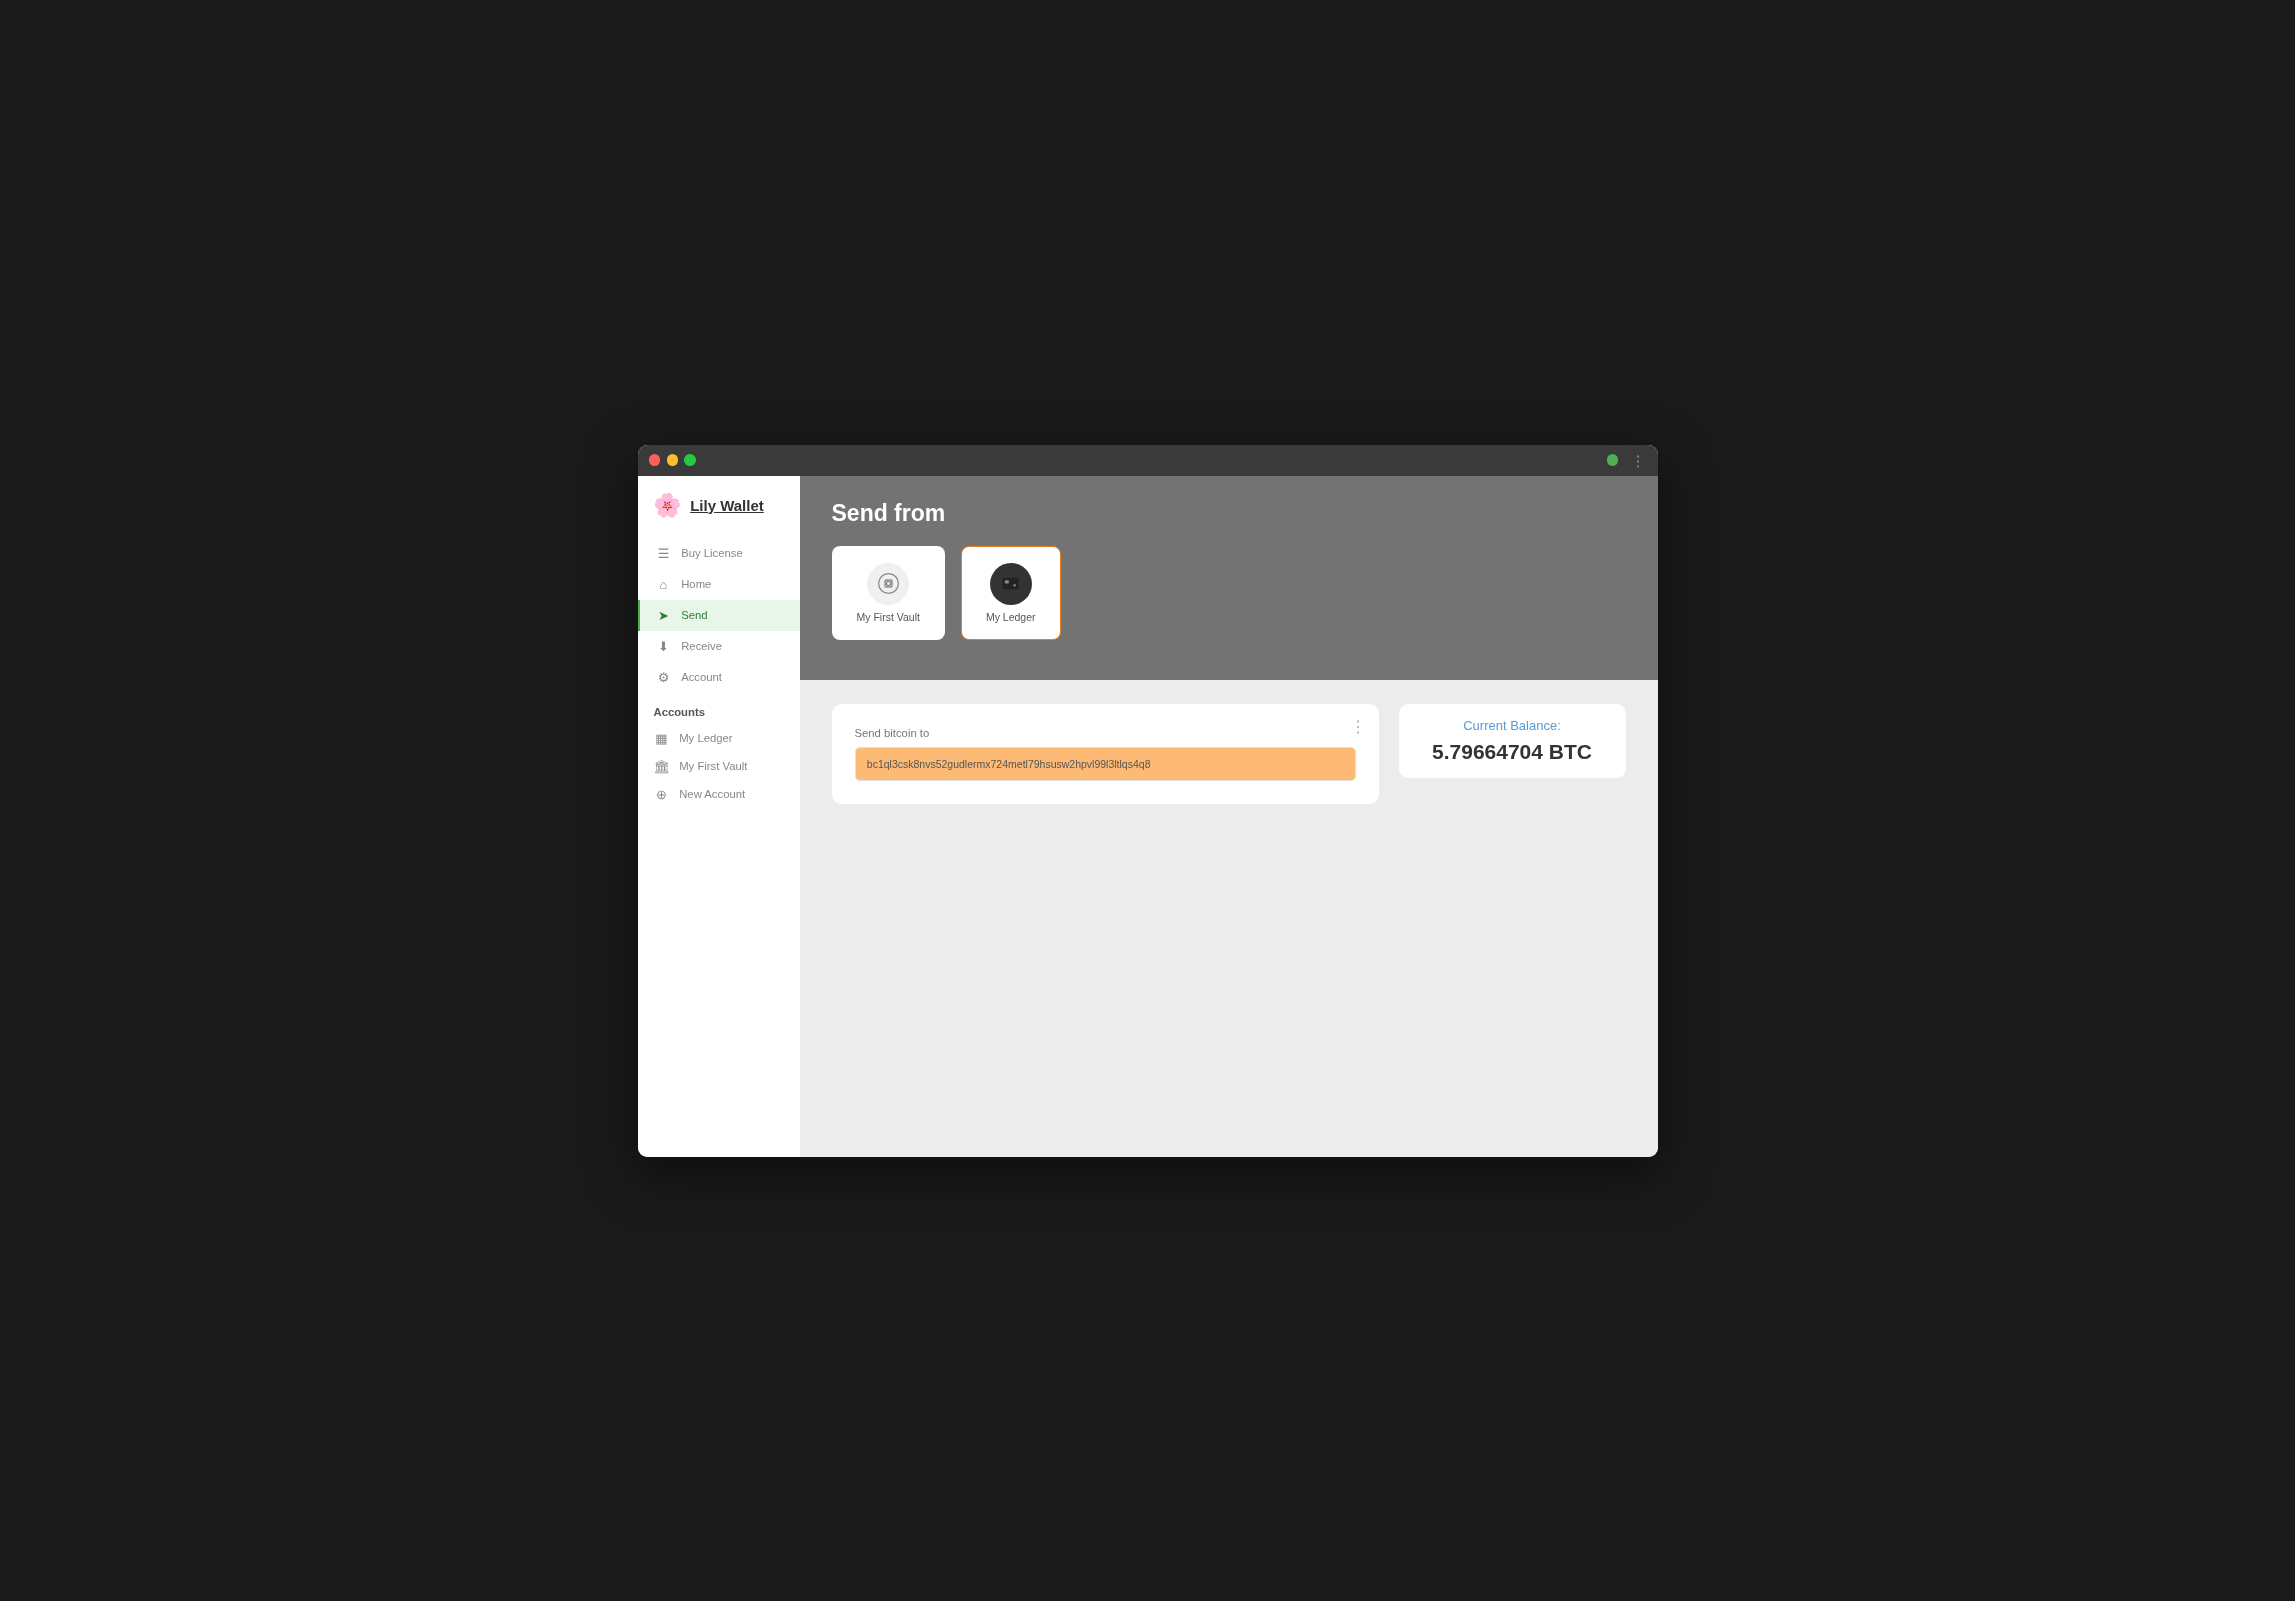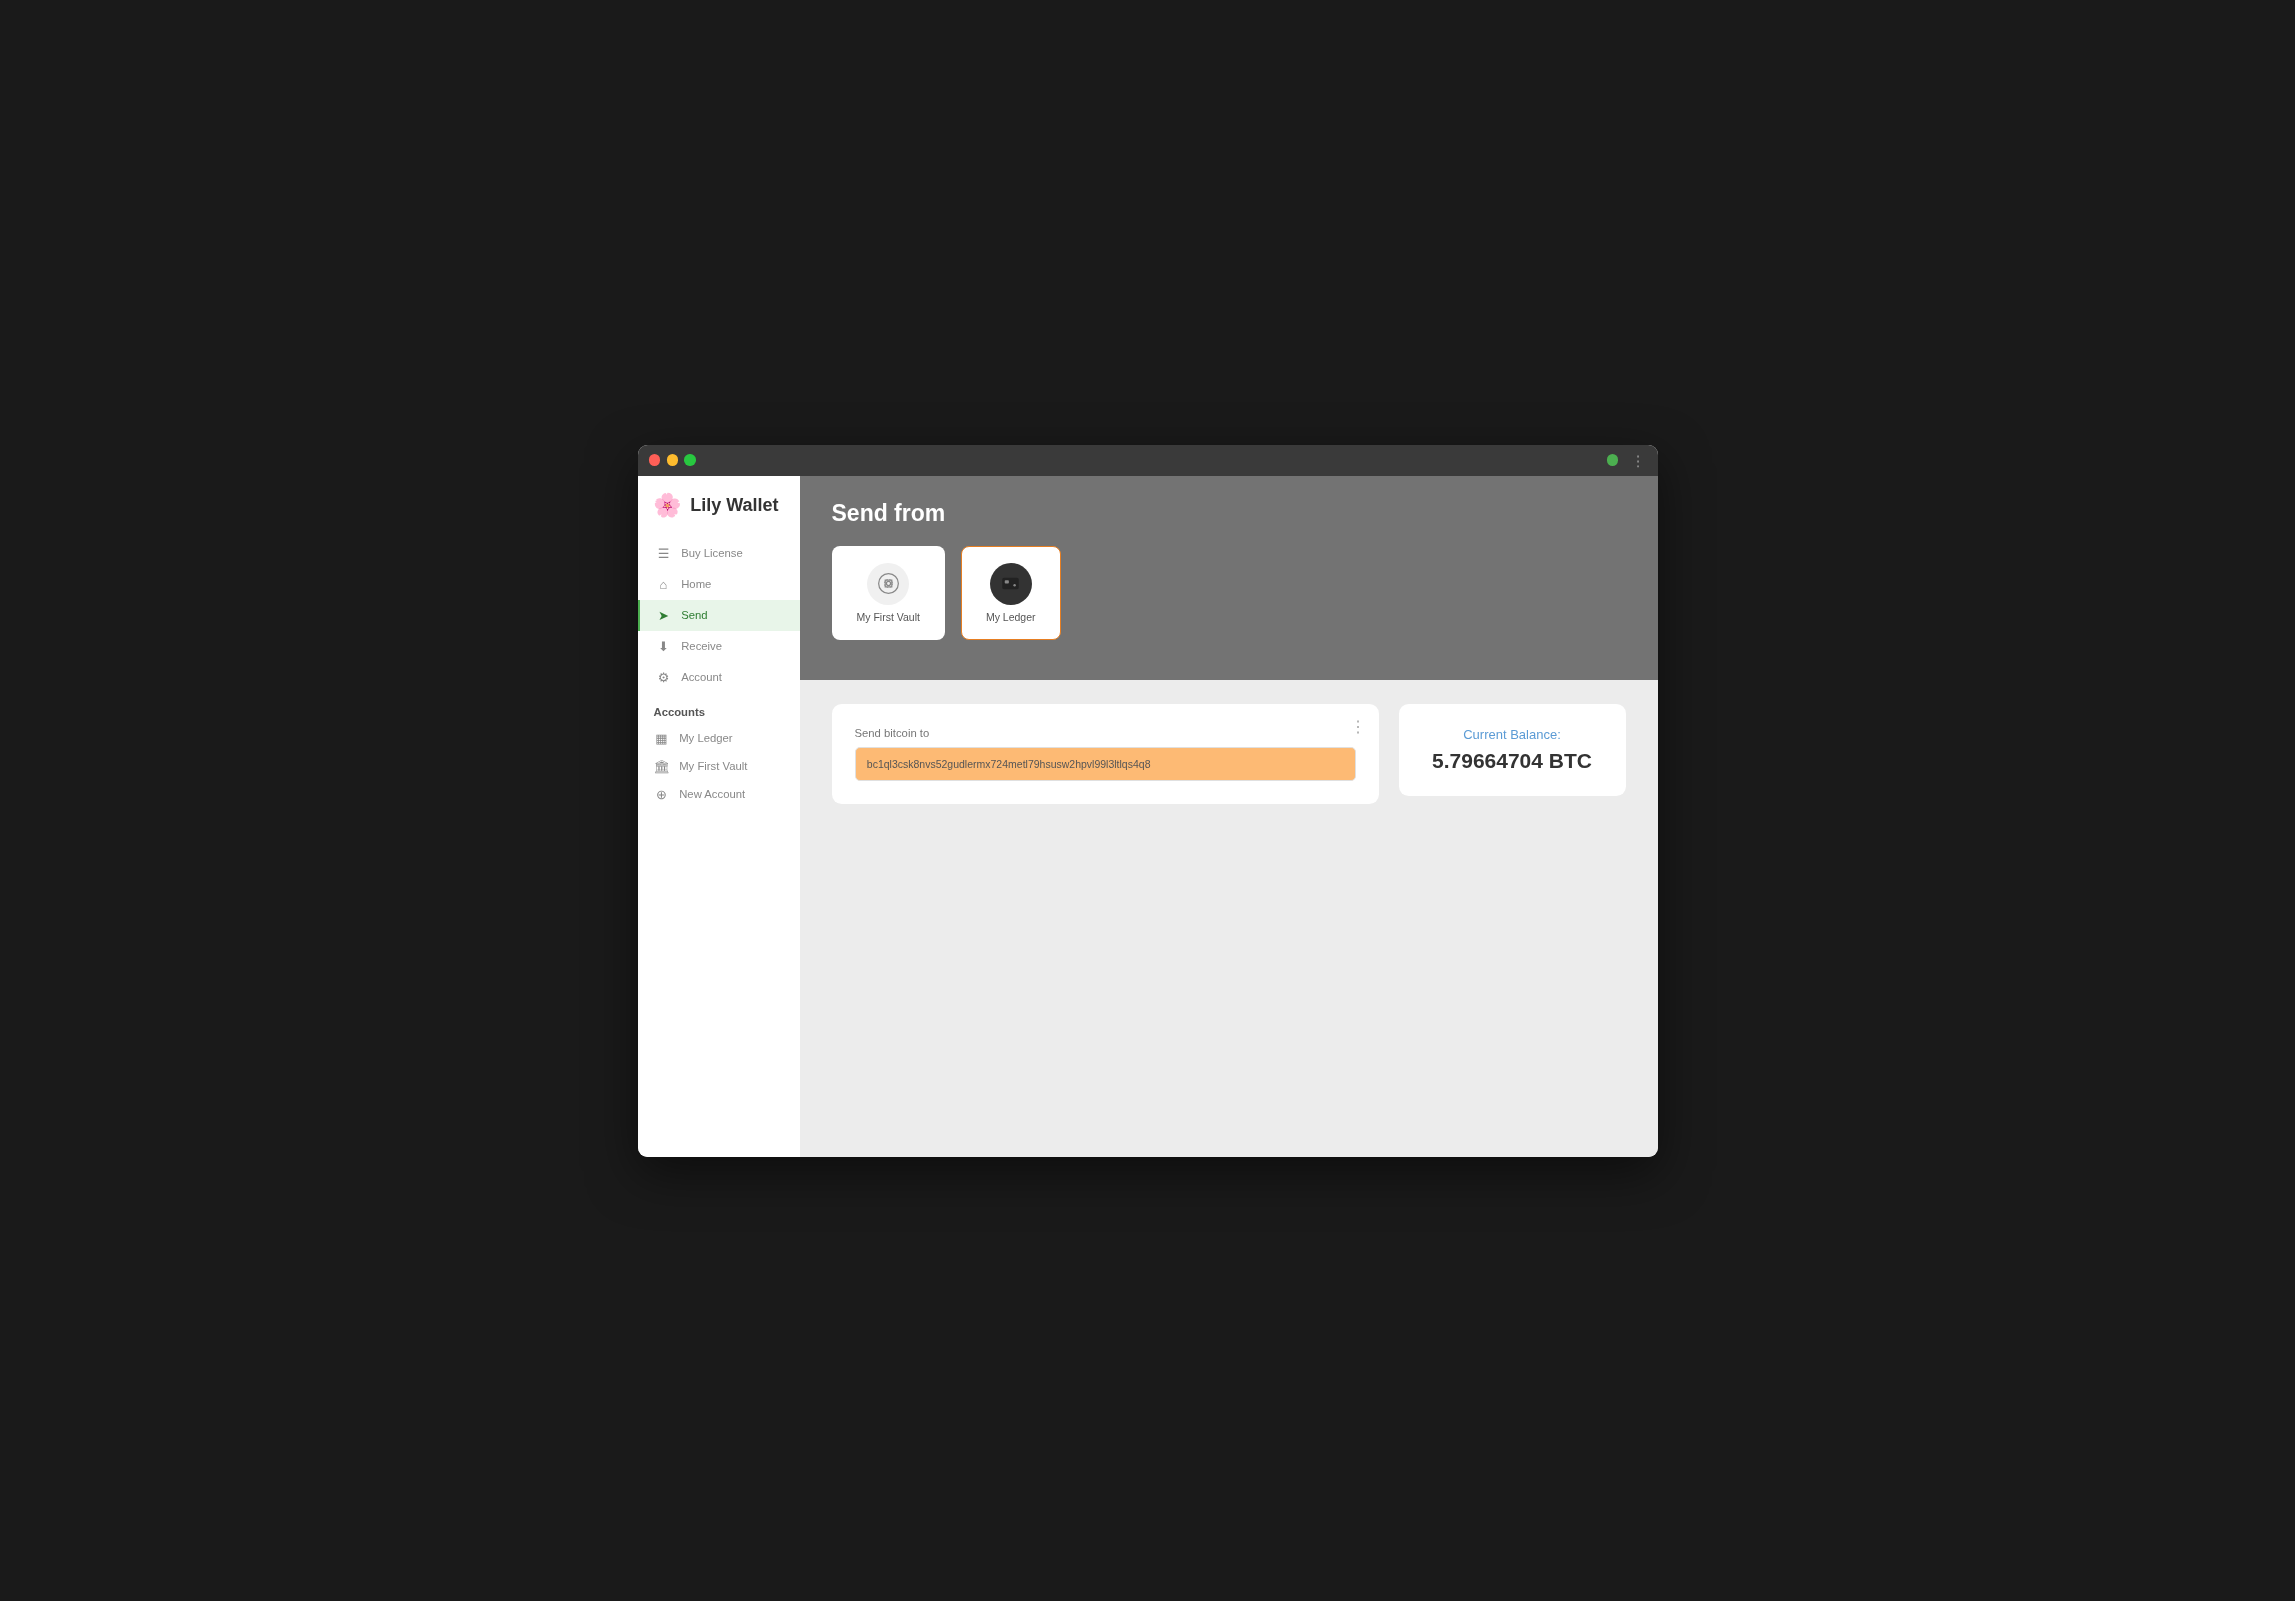--- a/index.html
+++ b/index.html
@@ -75,23 +75,24 @@
     .logo-area {
       display: flex;
       align-items: center;
       gap: 8px;
       padding: 0 16px 19.4px 16px;
     }
     .logo-icon {
       font-size: 23px;
     }
     .logo-text {
-      font-size: 18px;
+      font-size: 15px;
       font-weight: 600;
       color: #333;
+      text-decoration: underline;
     }
     .nav-item {
       display: flex;
       align-items: center;
       gap: 9.7px;
       padding: 8px 16px;
       cursor: pointer;
       color: #888;
       font-size: 11.3px;
       border-left: 2.4px solid transparent;
@@ -251,21 +252,21 @@
       border-radius: 6.5px;
       padding: 13px;
       font-size: 13px;
       font-weight: 500;
       cursor: pointer;
     }
     
     .balance-card {
       background: #fff;
       border-radius: 9.7px;
-      padding: 23px 29px;
+      padding: 14px 29px;
       min-width: 227px;
       display: flex;
       flex-direction: column;
       align-items: center;
       justify-content: center;
     }
     .balance-label {
       font-size: 13px;
       color: #5b9bd5;
       margin-bottom: 6.5px;

